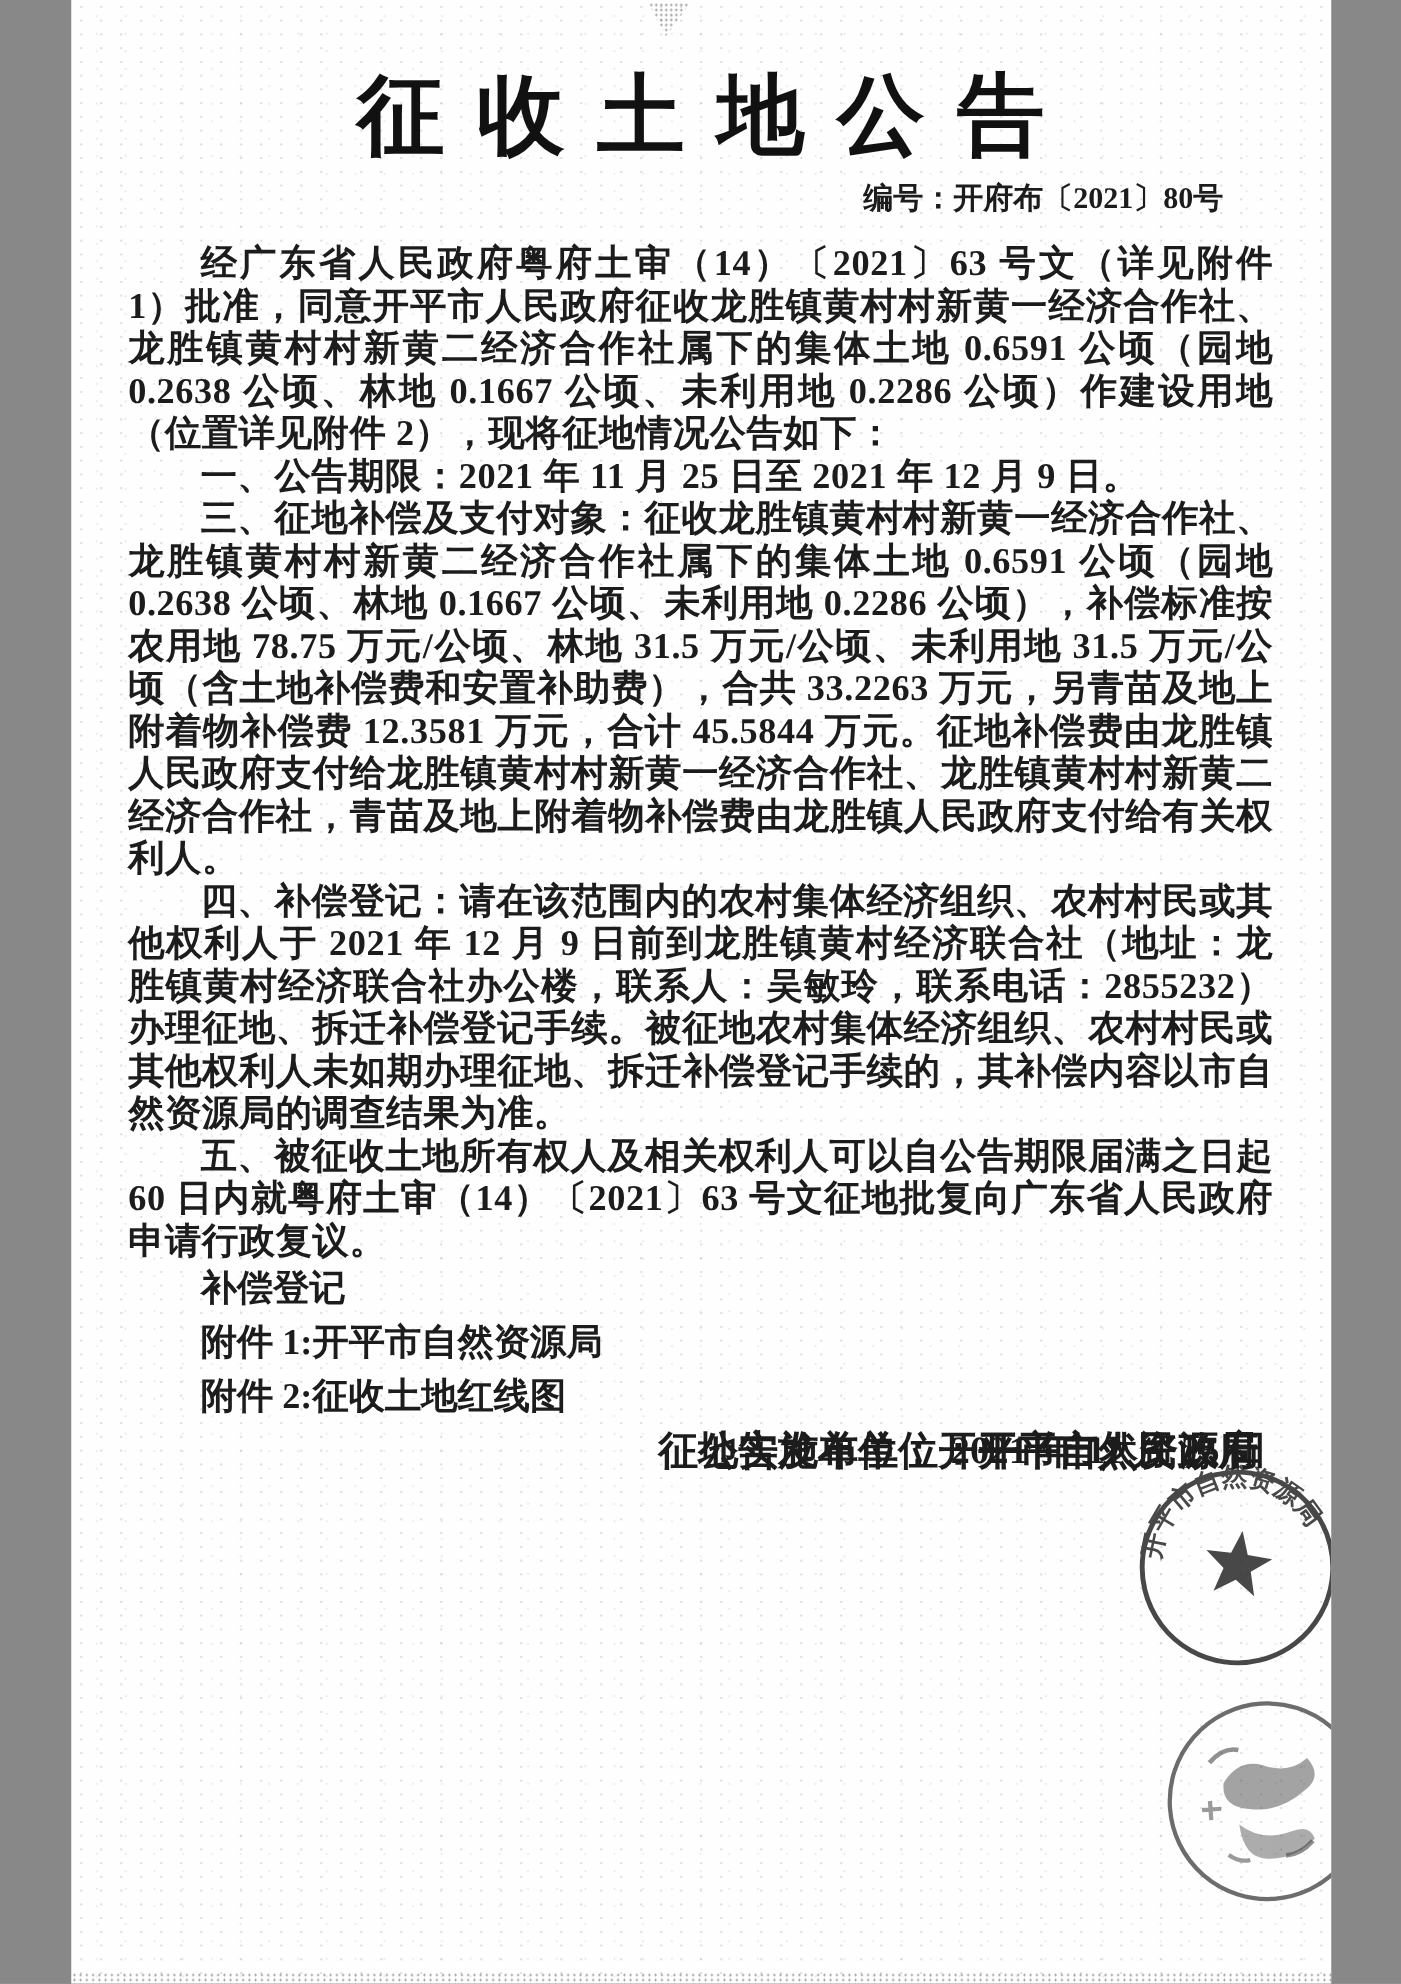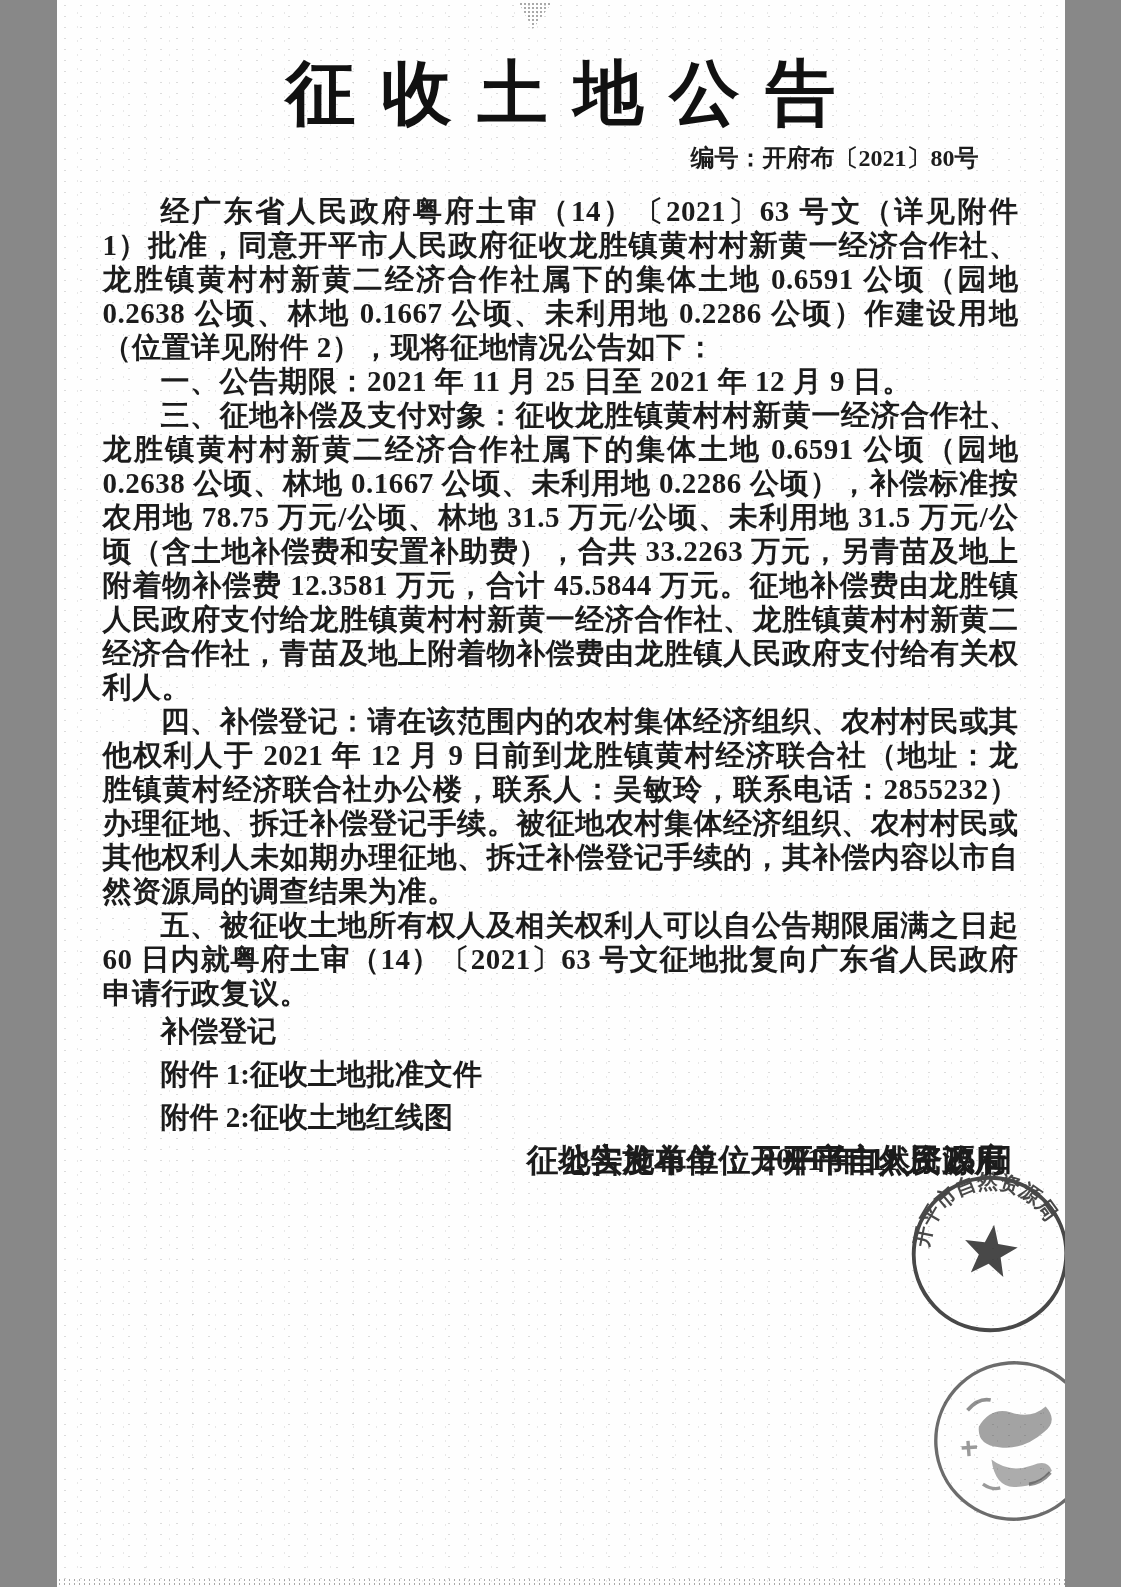--- a/index.html
+++ b/index.html
@@ -92,21 +92,21 @@
 
     <div class="ref-line">编号：开府布〔2021〕80号</div>
 
     <p class="body-par">经广东省人民政府粤府土审（14）〔2021〕63 号文（详见附件 1）批准，同意开平市人民政府征收龙胜镇黄村村新黄一经济合作社、龙胜镇黄村村新黄二经济合作社属下的集体土地 0.6591 公顷（园地 0.2638 公顷、林地 0.1667 公顷、未利用地 0.2286 公顷）作建设用地（位置详见附件 2），现将征地情况公告如下：</p>
     <p class="body-par">一、公告期限：2021 年 11 月 25 日至 2021 年 12 月 9 日。</p>
     <p class="body-par">三、征地补偿及支付对象：征收龙胜镇黄村村新黄一经济合作社、龙胜镇黄村村新黄二经济合作社属下的集体土地 0.6591 公顷（园地 0.2638 公顷、林地 0.1667 公顷、未利用地 0.2286 公顷），补偿标准按农用地 78.75 万元/公顷、林地 31.5 万元/公顷、未利用地 31.5 万元/公顷（含土地补偿费和安置补助费），合共 33.2263 万元，另青苗及地上附着物补偿费 12.3581 万元，合计 45.5844 万元。征地补偿费由龙胜镇人民政府支付给龙胜镇黄村村新黄一经济合作社、龙胜镇黄村村新黄二经济合作社，青苗及地上附着物补偿费由龙胜镇人民政府支付给有关权利人。</p>
     <p class="body-par">四、补偿登记：请在该范围内的农村集体经济组织、农村村民或其他权利人于 2021 年 12 月 9 日前到龙胜镇黄村经济联合社（地址：龙胜镇黄村经济联合社办公楼，联系人：吴敏玲，联系电话：2855232）办理征地、拆迁补偿登记手续。被征地农村集体经济组织、农村村民或其他权利人未如期办理征地、拆迁补偿登记手续的，其补偿内容以市自然资源局的调查结果为准。</p>
     <p class="body-par">五、被征收土地所有权人及相关权利人可以自公告期限届满之日起 60 日内就粤府土审（14）〔2021〕63 号文征地批复向广东省人民政府申请行政复议。</p>
 
     <p class="closing-line">补偿登记</p>
-    <p class="closing-line">附件 1:征收土地批准文件</p>
+    <p class="closing-line">附件 1:开平市自然资源局</p>
     <p class="closing-line">附件 2:征收土地红线图</p>
   </div>
 
   <div class="footer-line implement-line">征地实施单位：开平市自然资源局</div>
   <div class="footer-line publish-line">公告发布单位：开平市人民政府</div>
   <div class="footer-line date-line">2021 年 11 月 25 日</div>
 
   <svg class="seal seal-resources" viewBox="0 0 100 100">
     <circle cx="50" cy="50" r="46.5" fill="none" stroke="currentColor" stroke-width="2.4"></circle>
     <path id="sealArc" d="M 14,60 A 38,38 0 1 1 86,60" fill="none"></path>

